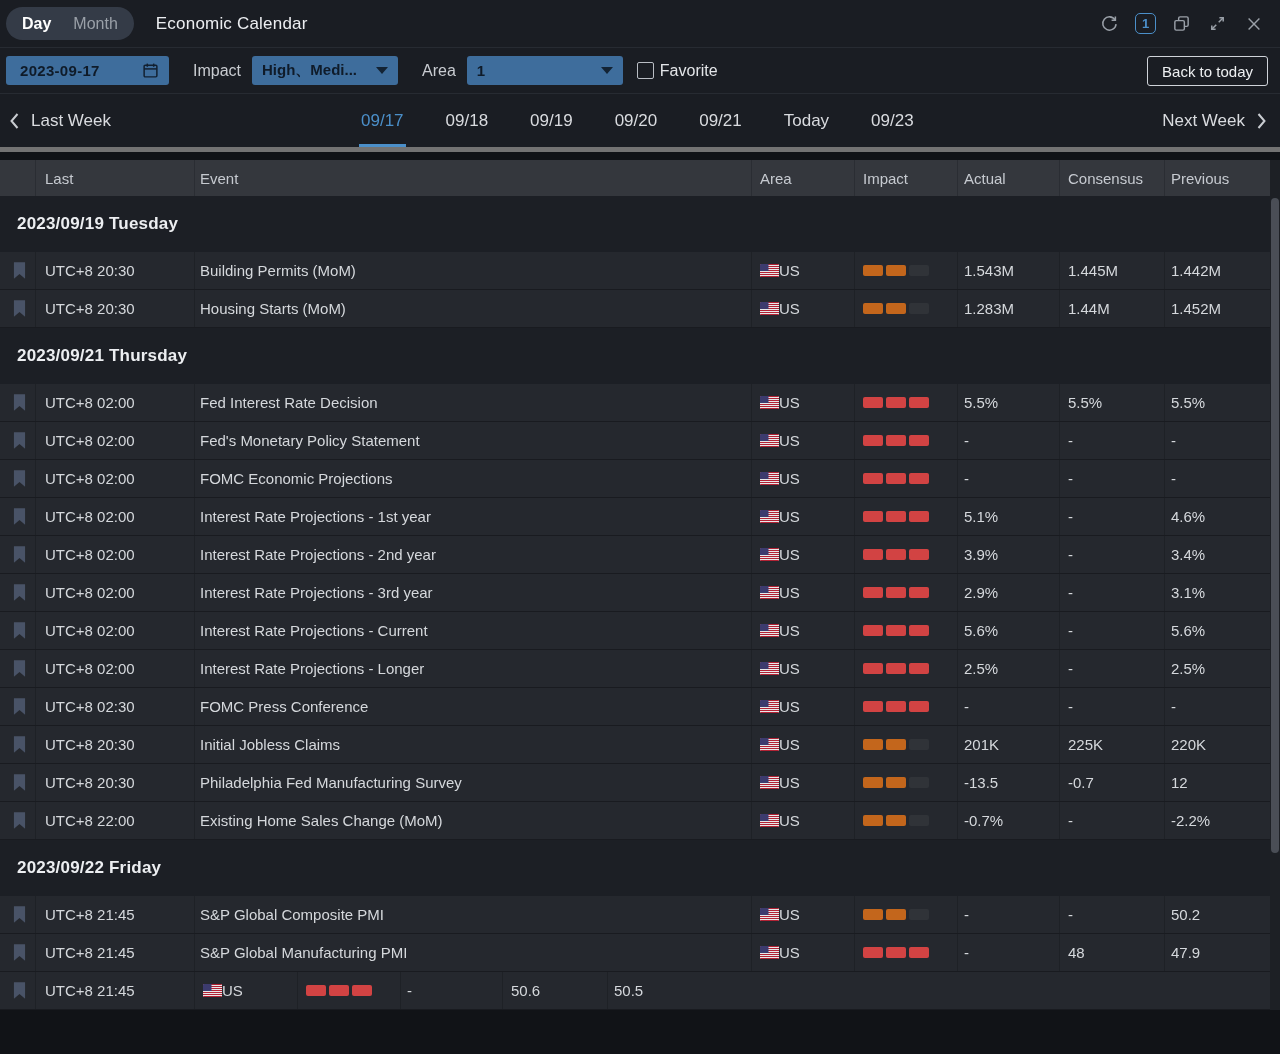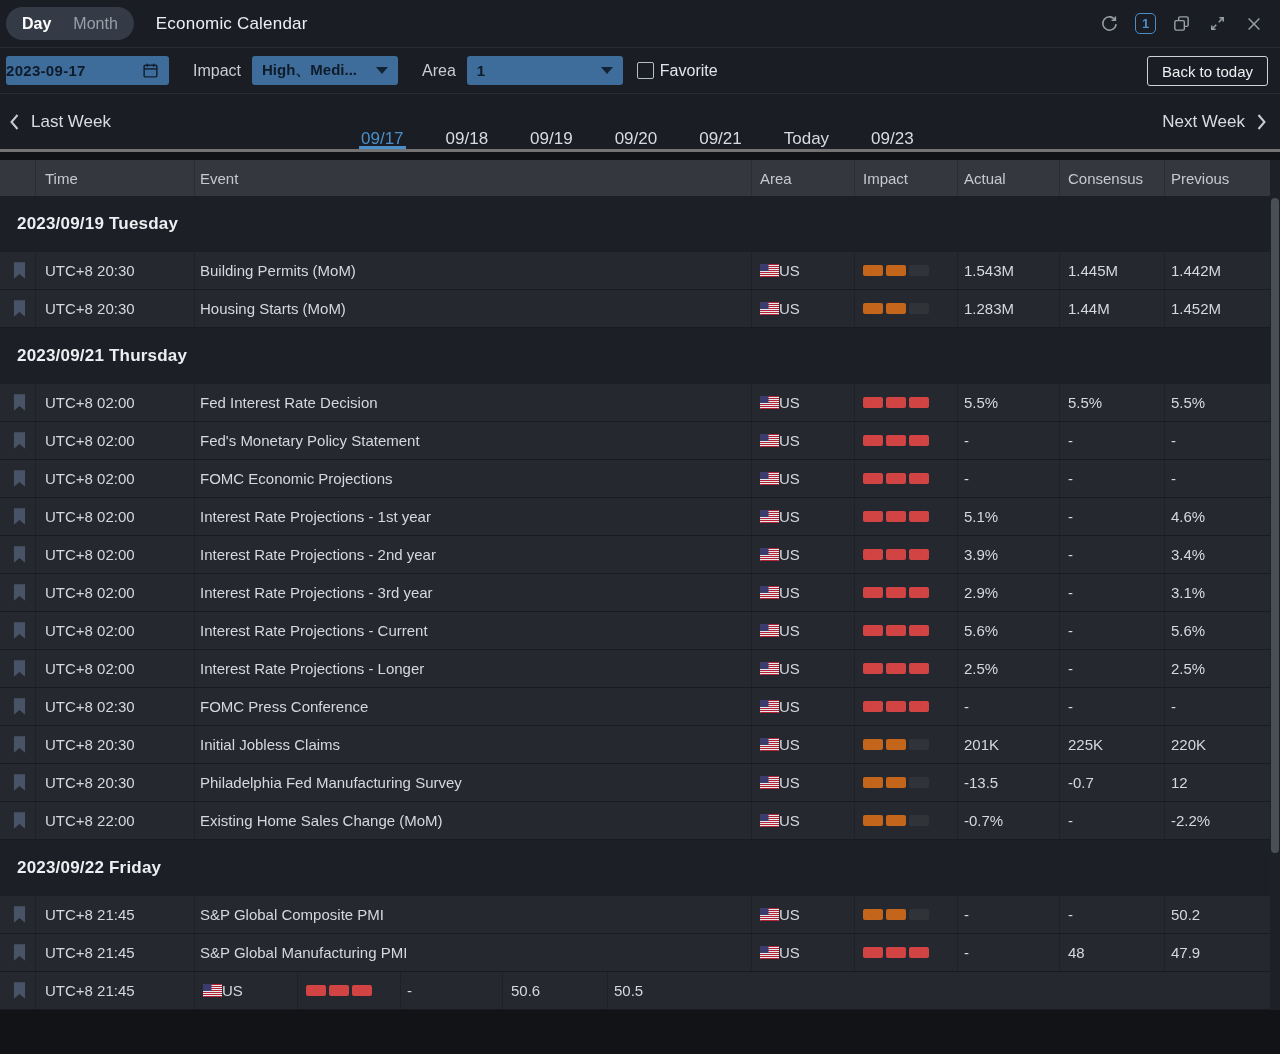--- a/index.html
+++ b/index.html
@@ -39,46 +39,46 @@
   .view-tab.active{color:#ffffff;font-weight:bold;}
   .win-title{margin-left:22px;font-size:17px;font-weight:500;color:var(--txt-bright);letter-spacing:.2px;}
   .win-controls{margin-left:auto;display:flex;align-items:center;gap:15px;padding-right:6px;}
   .win-controls .icn{width:21px;height:21px;display:flex;align-items:center;justify-content:center;cursor:pointer;}
   .count-badge{width:21px;height:21px;border:1.5px solid var(--accent);border-radius:5px;color:var(--accent);
     font-size:13px;font-weight:bold;display:flex;align-items:center;justify-content:center;cursor:pointer;}
 
   
   .filter-bar{height:46px;display:flex;align-items:center;border-bottom:1px solid var(--divider);padding:0 12px;position:relative;}
   .date-picker{width:163px;height:29px;background:var(--control-blue);border-radius:3px;display:flex;align-items:center;
-    padding:0 10px 0 0;cursor:pointer;margin-left:-6px;}
+    padding:0 10px 0 14px;cursor:pointer;margin-left:-6px;}
   .date-picker .date-text{color:var(--control-text);font-size:15px;font-weight:bold;letter-spacing:.3px;}
   .date-picker svg{margin-left:auto;}
   .flt-label{font-size:16px;color:#c9ccd1;margin:0 11px 0 24px;}
   .dropdown{height:29px;background:var(--control-blue);border-radius:3px;display:flex;align-items:center;
     padding:0 10px;cursor:pointer;color:var(--control-text);font-size:15px;font-weight:bold;}
   .dropdown .dd-value{white-space:nowrap;}
   .caret{width:0;height:0;border-left:6px solid transparent;border-right:6px solid transparent;
     border-top:7px solid #132334;margin-left:auto;}
   .dd-impact{width:146px;}
   .dd-area{width:156px;}
   .fav-wrap{display:flex;align-items:center;margin-left:14px;cursor:pointer;}
   .checkbox{width:17px;height:17px;border:1.5px solid #b9bdc4;border-radius:2px;background:transparent;}
   .fav-label{font-size:16px;color:#e3e5e8;margin-left:6px;}
   .back-btn{position:absolute;right:12px;top:8px;height:30px;border:1px solid #cfd3d9;border-radius:3px;
     background:transparent;color:#eef0f2;font-size:15px;padding:0 14px;display:flex;align-items:center;cursor:pointer;
     font-family:inherit;}
 
   
-  .week-nav{height:58px;position:relative;display:flex;align-items:center;border-bottom:3px solid #737373;}
+  .week-nav{height:58px;position:relative;display:flex;align-items:center;border-bottom:5px solid #737373;}
   .nav-side{display:flex;align-items:center;gap:10px;cursor:pointer;}
   .nav-side.left{margin-left:8px;}
   .nav-side.right{margin-left:auto;margin-right:12px;}
   .nav-side .lbl{font-size:17px;color:#d9dbdf;}
   .nav-dates{position:absolute;left:340px;top:0;bottom:0;display:flex;}
-  .nav-date{margin:0 21px;display:flex;align-items:flex-end;font-size:17px;color:#d9dbdf;cursor:pointer;position:relative;}
+  .nav-date{margin:0 21px;display:flex;align-items:center;font-size:17px;color:#d9dbdf;cursor:pointer;position:relative;}
   .nav-date.active{color:var(--accent);}
   .nav-date.active::after{content:"";position:absolute;left:-2px;right:-2px;bottom:0;height:3px;background:var(--accent);}
 
   
   .table-wrap{position:absolute;left:0;top:160px;width:1280px;}
   .thead{display:flex;width:1270px;height:36px;background:var(--table-header-bg);align-items:stretch;}
   .thead .cell{display:flex;align-items:center;font-size:15px;color:#c6cad0;border-right:1px solid #2a2d33;}
   .thead .cell:last-child{border-right:none;}
   .cell{padding-left:8px;}
   .c-bm{width:36px;padding-left:0;display:flex;align-items:center;}
@@ -218,21 +218,21 @@
       <svg width="13" height="20" viewBox="0 0 12 20" fill="none" stroke="#c9ccd1" stroke-width="2">
         <path d="M3 3 L9 10 L3 17"></path>
       </svg>
     </div>
   </div>
 </div>
 
 <div class="table-wrap">
   <div class="thead">
     <div class="cell c-bm"></div>
-    <div class="cell c-time">Time</div>
+    <div class="cell c-time">Last</div>
     <div class="cell c-event">Event</div>
     <div class="cell c-area">Area</div>
     <div class="cell c-impact">Impact</div>
     <div class="cell c-actual">Actual</div>
     <div class="cell c-consensus">Consensus</div>
     <div class="cell c-previous">Previous</div>
   </div>
   <div id="table-body">
   <div class="section">
     <div class="section-header">

